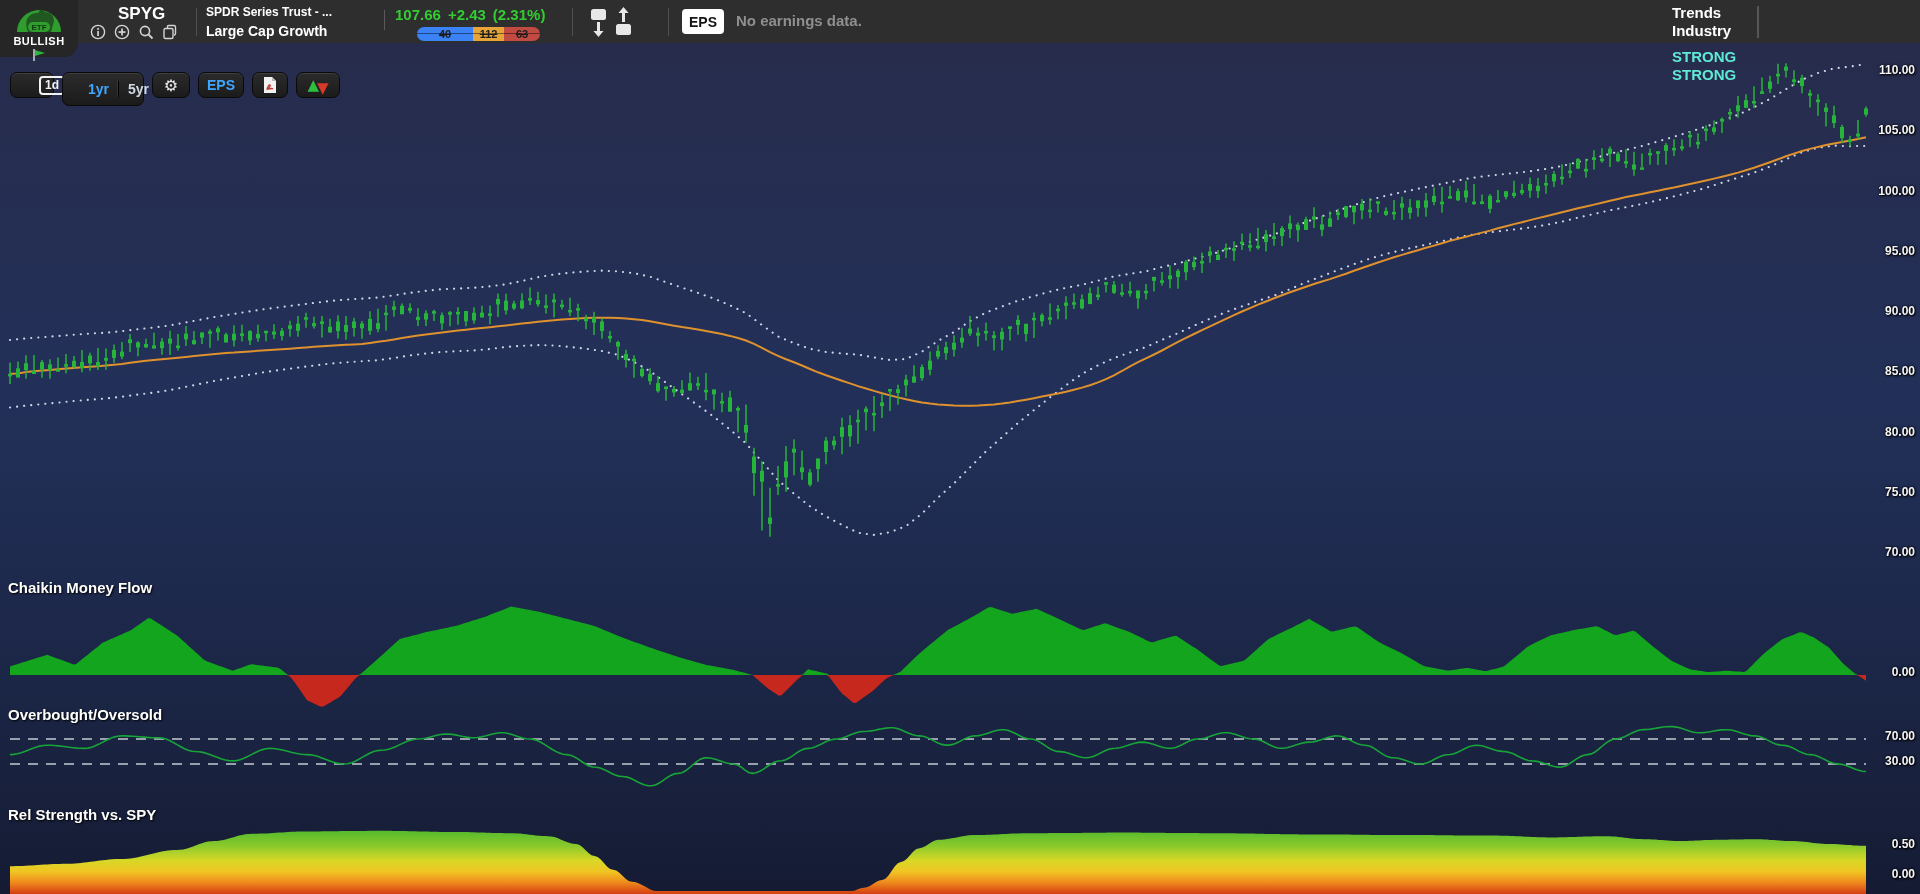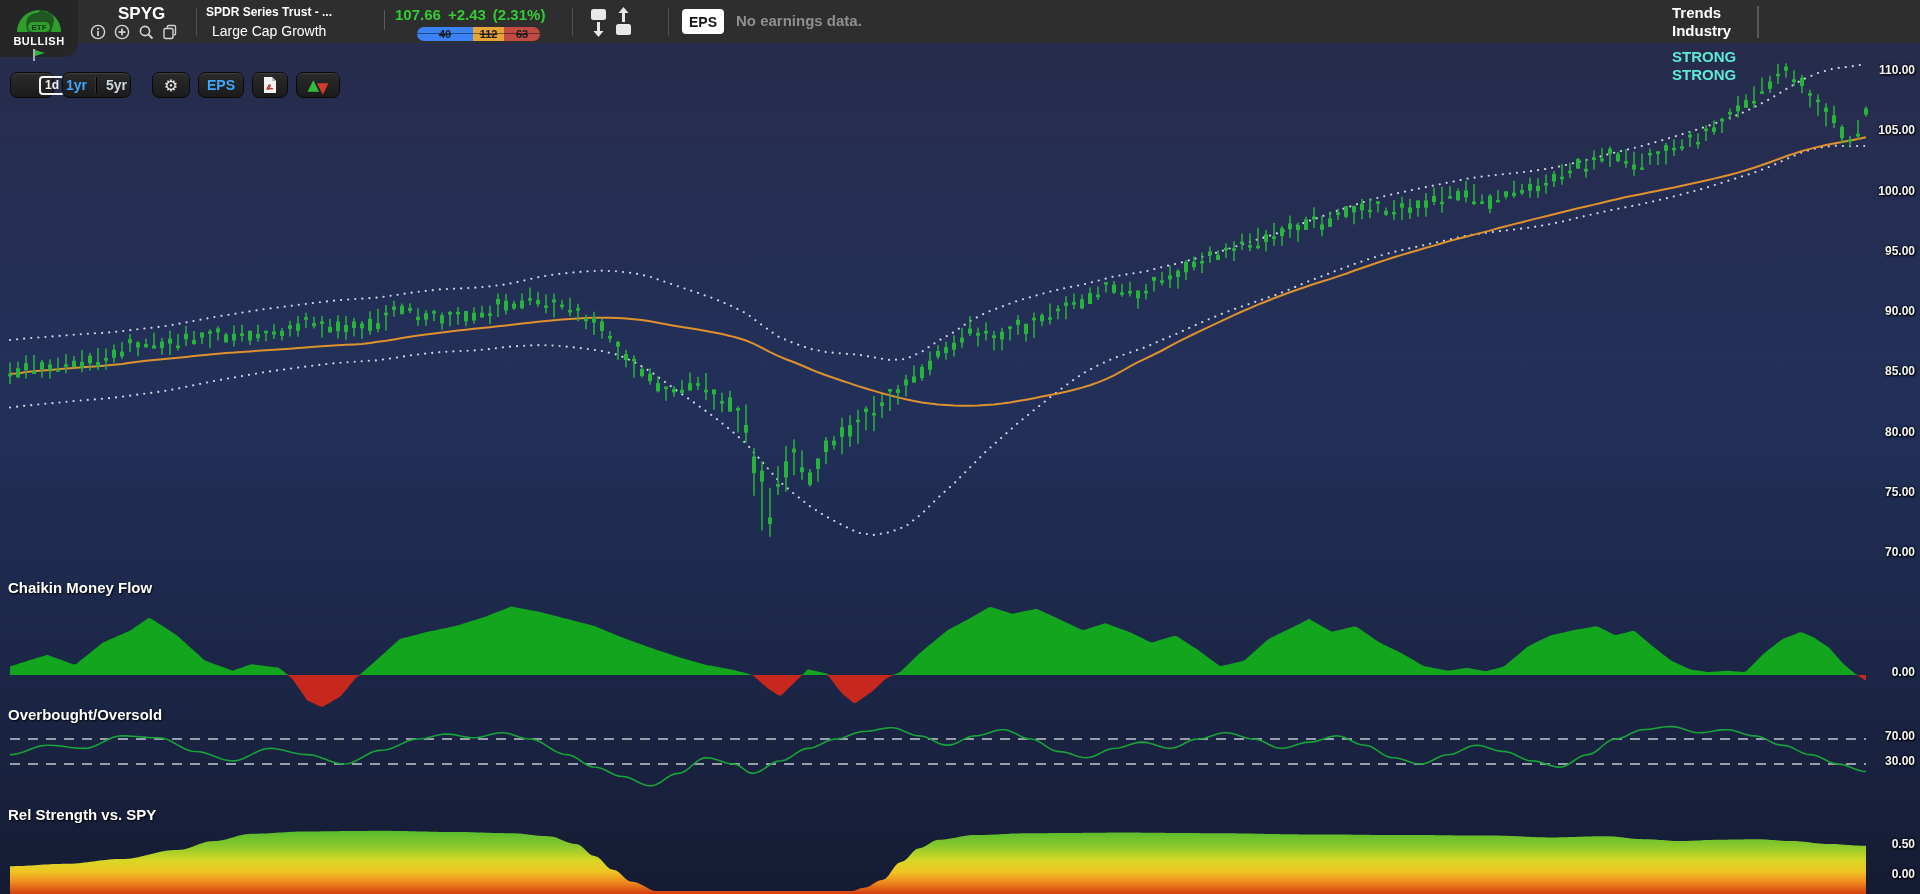--- a/index.html
+++ b/index.html
@@ -8,21 +8,21 @@
   
   .hdr{position:absolute;left:0;top:0;width:1920px;height:43px;background:#2e2e2e;z-index:2;}
   .badge-tile{position:absolute;left:0;top:0;width:78px;height:57px;background:#262626;
               border-radius:0 0 14px 0;z-index:4;text-align:center;}
   .badge-status{color:#fff;font-weight:bold;font-size:11px;letter-spacing:.5px;margin-top:-2px;}
   .hdr-sym{position:absolute;left:118px;top:4px;color:#fff;font-size:17px;font-weight:bold;z-index:3;}
   .hdr-icons{position:absolute;left:90px;top:24px;display:flex;gap:8px;z-index:3;}
   .hico{width:16px;height:16px;display:block;cursor:pointer;}
   .vdiv{position:absolute;width:1px;background:#4f4f4f;z-index:3;}
   .hdr-name{position:absolute;left:206px;top:5px;color:#fff;font-size:12px;font-weight:bold;z-index:3;}
-  .hdr-cat{position:absolute;left:206px;top:23px;color:#fff;font-size:14px;font-weight:normal;z-index:3;margin-left:6px;}
+  .hdr-cat{position:absolute;left:206px;top:23px;color:#fff;font-size:14px;font-weight:bold;z-index:3;}
   .hdr-price{position:absolute;left:395px;top:6px;font-size:15px;font-weight:bold;color:#33cc33;z-index:3;white-space:nowrap;}
   .hdr-price span{margin-right:7px;}
   .gauge{position:absolute;left:417px;top:27px;width:123px;height:14px;border-radius:7px;overflow:hidden;
          display:flex;z-index:3;}
   .gauge .seg{height:100%;display:flex;align-items:center;justify-content:center;
               color:#1d1d1d;font-size:11px;font-weight:bold;position:relative;}
   .gauge .seg i{position:absolute;left:0;right:0;top:6px;height:1px;background:rgba(0,0,0,.45);}
   .gauge .seg b{position:relative;font-style:normal;text-decoration:line-through;text-decoration-thickness:1px;}
   .eps-badge{position:absolute;left:682px;top:9px;width:42px;height:25px;background:#fff;border-radius:4px;
              color:#151515;font-size:14px;font-weight:bold;display:flex;align-items:center;justify-content:center;z-index:3;}
@@ -635,21 +635,21 @@
   <span class="val">STRONG</span>
 </div>
 <div class="stat-row" style="top:22px;">
   <span class="lbl">Industry</span>
   <span class="val">STRONG</span>
 </div>
 
 <div class="tbtn" style="left:10px;width:44px;padding-left:40px;">
   <span class="oneD">1d</span>
 </div>
-<div class="tbtn" style="left:62px;width:69px;padding:6px;">
+<div class="tbtn" style="left:62px;width:82px;padding:16px;justify-content:space-between;">
   <span class="yrcell yr1">1yr</span>
   <span class="yrcell yr5">5yr</span>
 </div>
 <div class="tbtn" style="left:152px;width:38px;">
   <span class="gear">⚙</span>
 </div>
 <div class="tbtn" style="left:198px;width:46px;">
   <span class="tbeps">EPS</span>
 </div>
 <div class="tbtn" style="left:252px;width:36px;">

